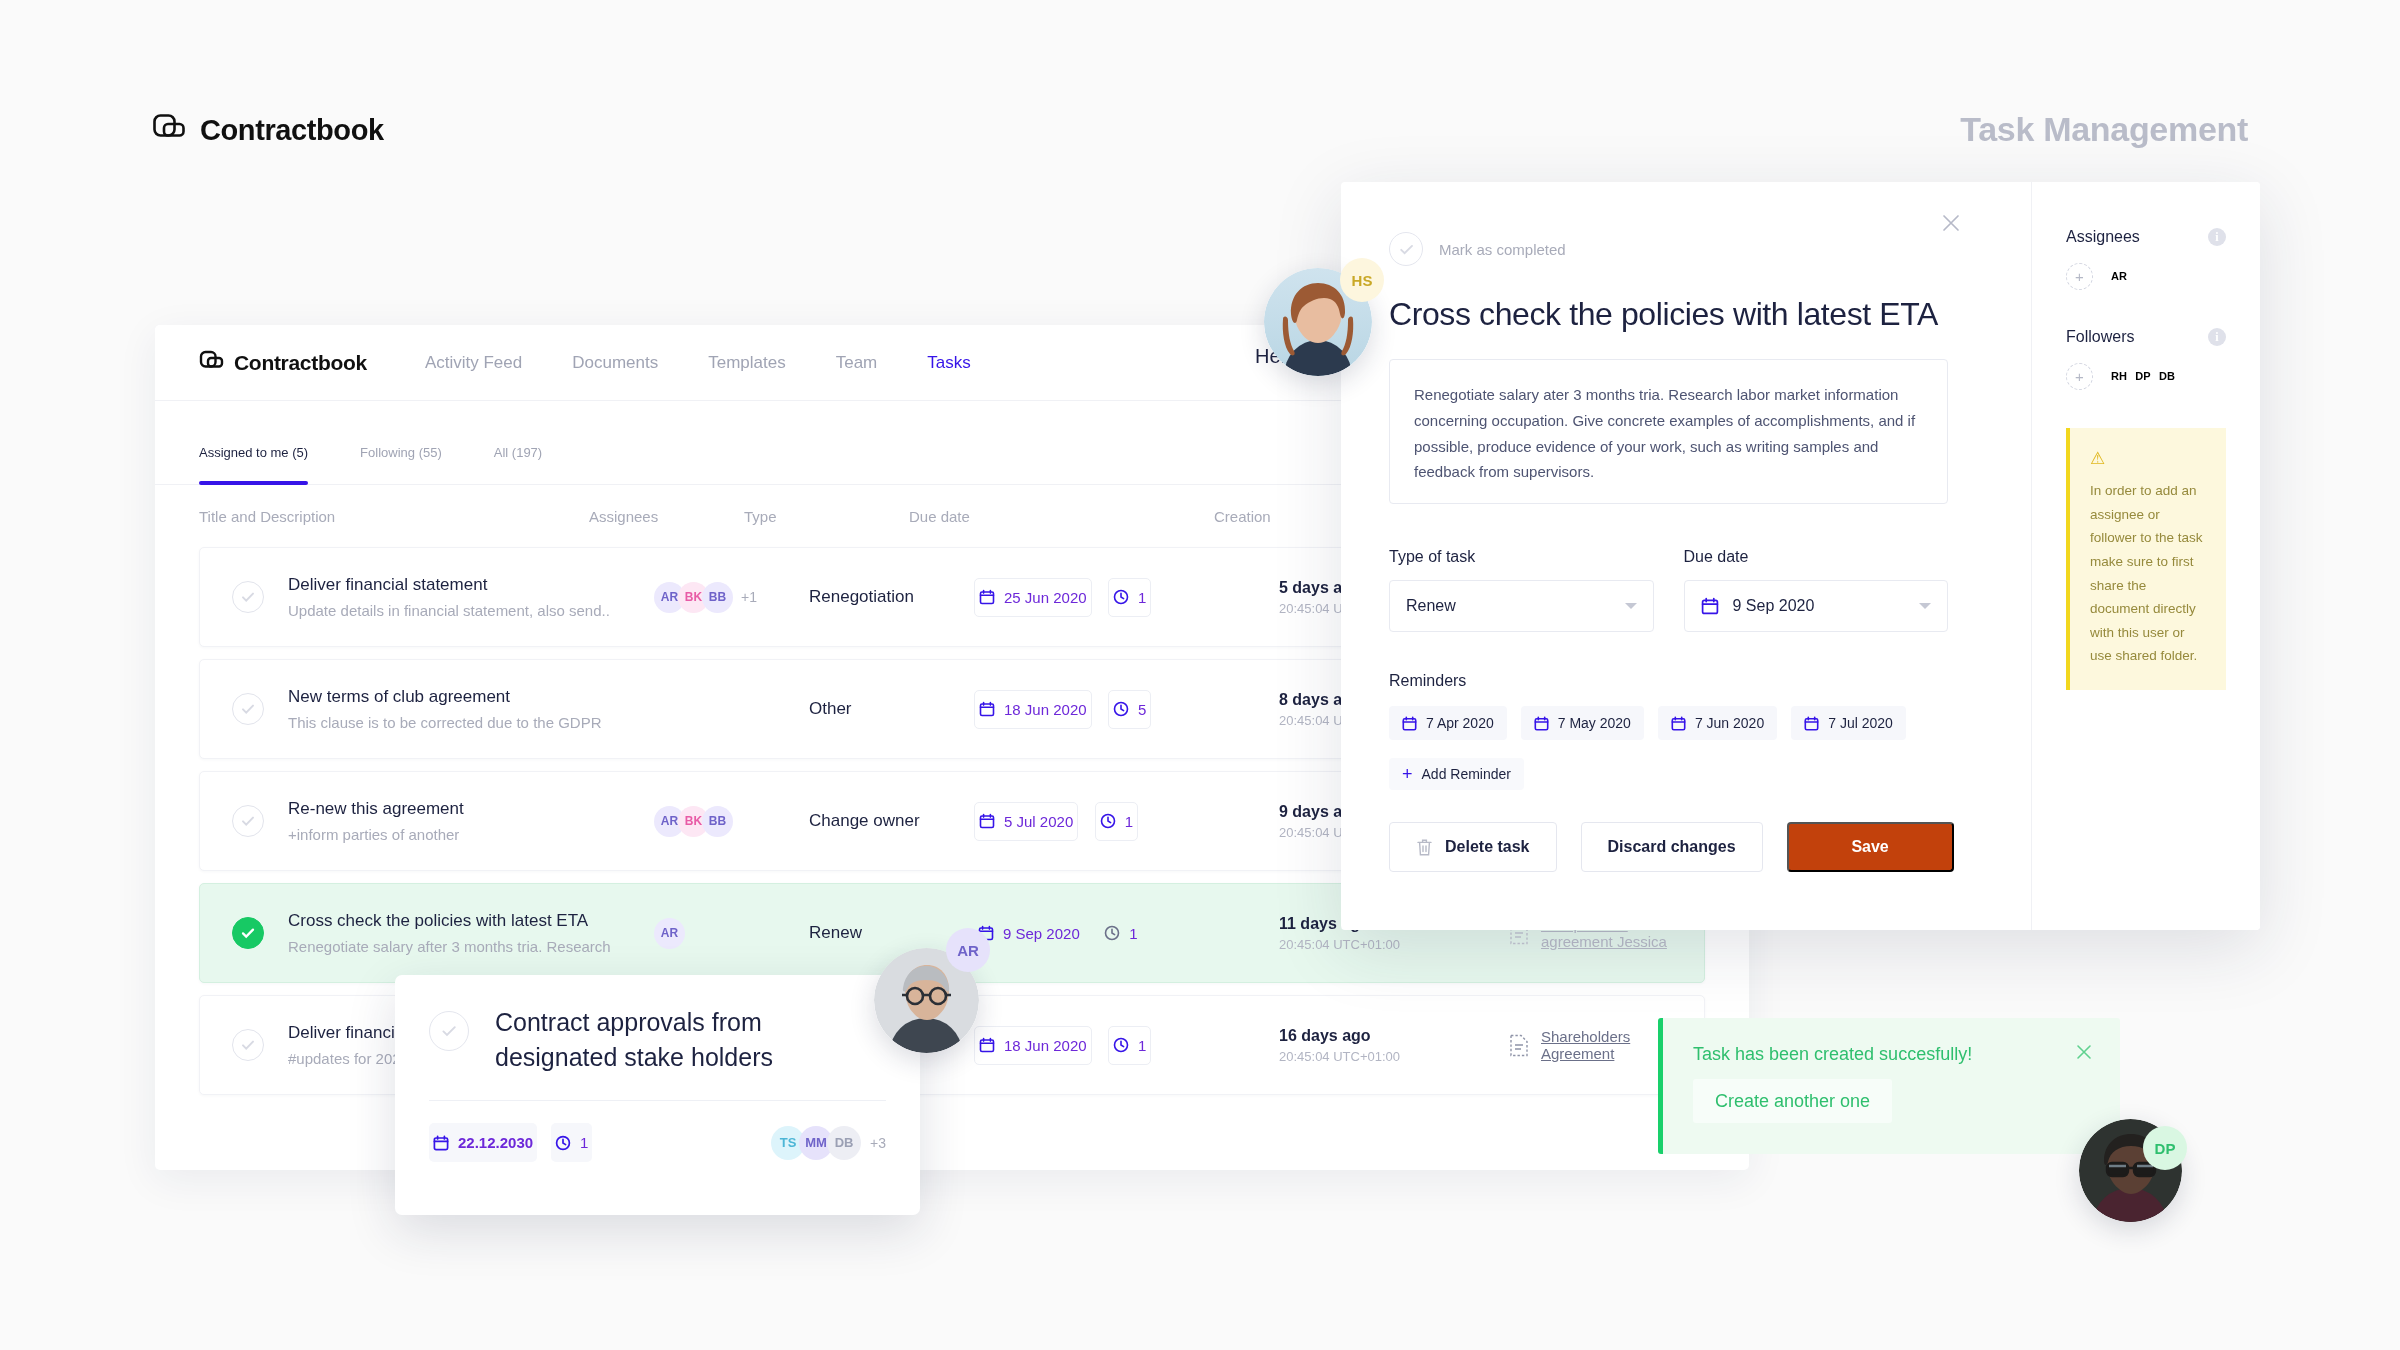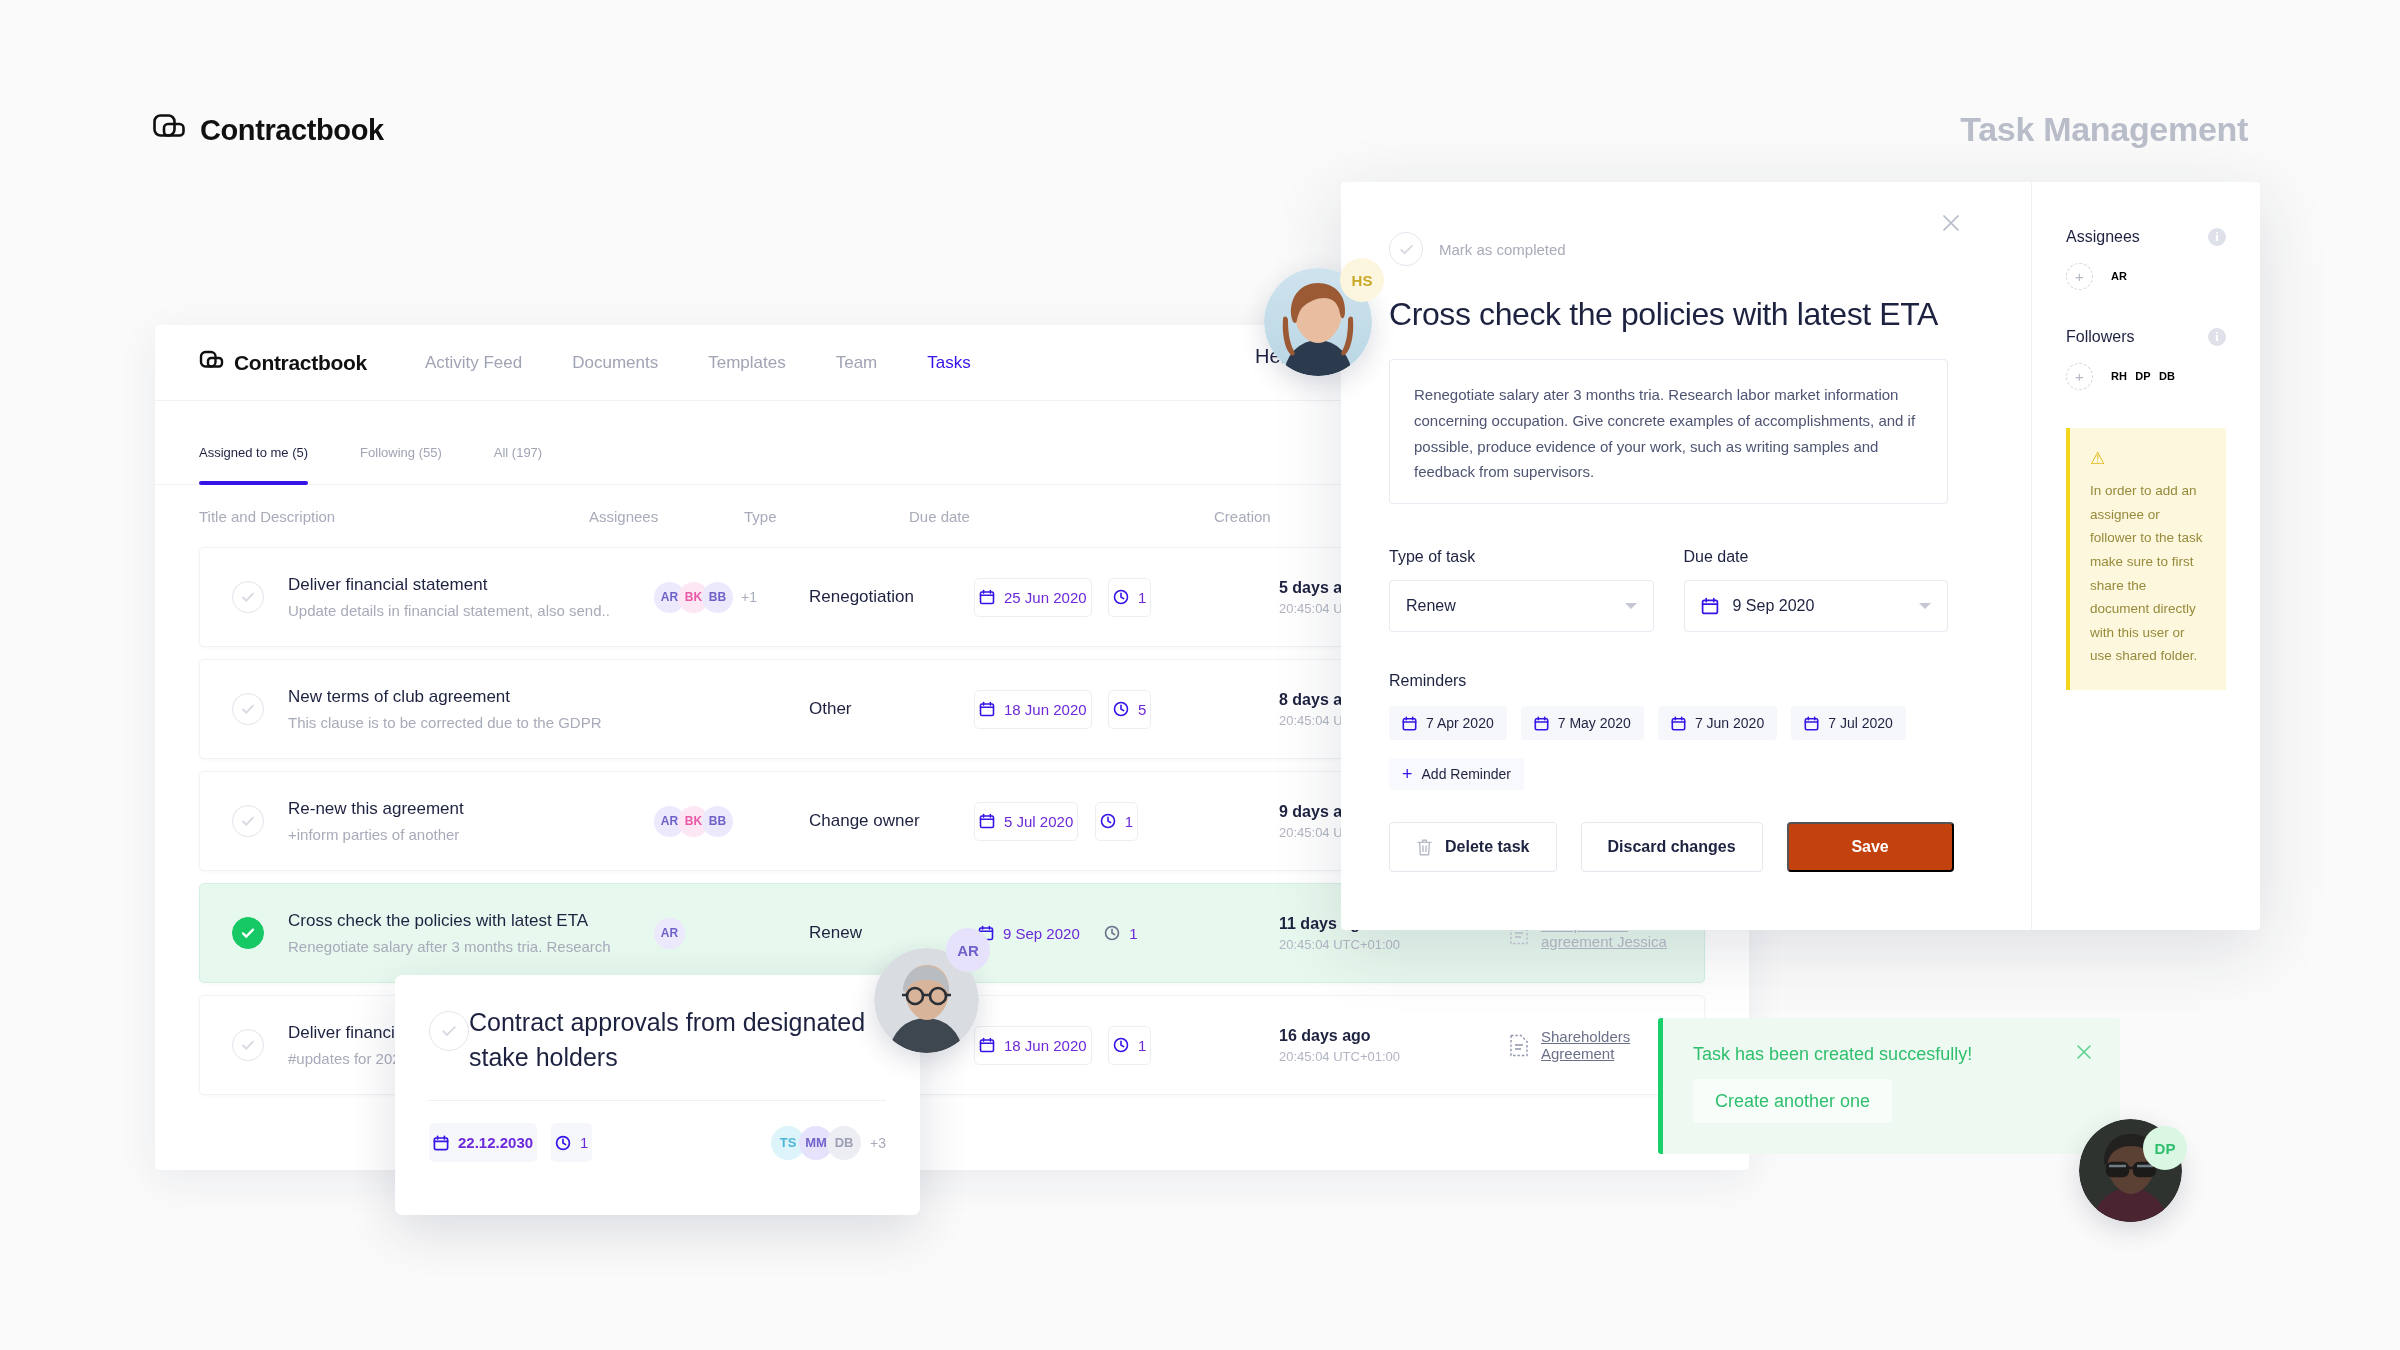--- a/index.html
+++ b/index.html
@@ -242,21 +242,21 @@
   .notice p { font-size: 13.5px; line-height: 1.75; color: #968a3c; }
 
   
   .float-card {
     position: absolute; left: 395px; top: 975px;
     width: 525px; height: 240px;
     background: #fff; border-radius: 7px;
     box-shadow: 0 16px 50px rgba(30,35,70,.14);
     padding: 30px 34px 0 34px;
   }
-  .float-top { display: flex; }
+  .float-top { display: flex; gap: 26px; }
   .float-check {
     width: 40px; height: 40px; border-radius: 50%; border: 1.5px solid #e4e6ee;
     display: flex; align-items: center; justify-content: center; flex: none; margin-top: 6px;
   }
   .float-check svg { width: 16px; height: 16px; }
   .float-title { font-size: 25px; line-height: 1.38; color: #1d2240; }
   .float-div { border-top: 1px solid #eef0f5; margin: 26px 0 0 0; }
   .float-bottom { display: flex; align-items: center; padding-top: 22px; }
   .float-bottom .spacer { flex: 1; }
 

